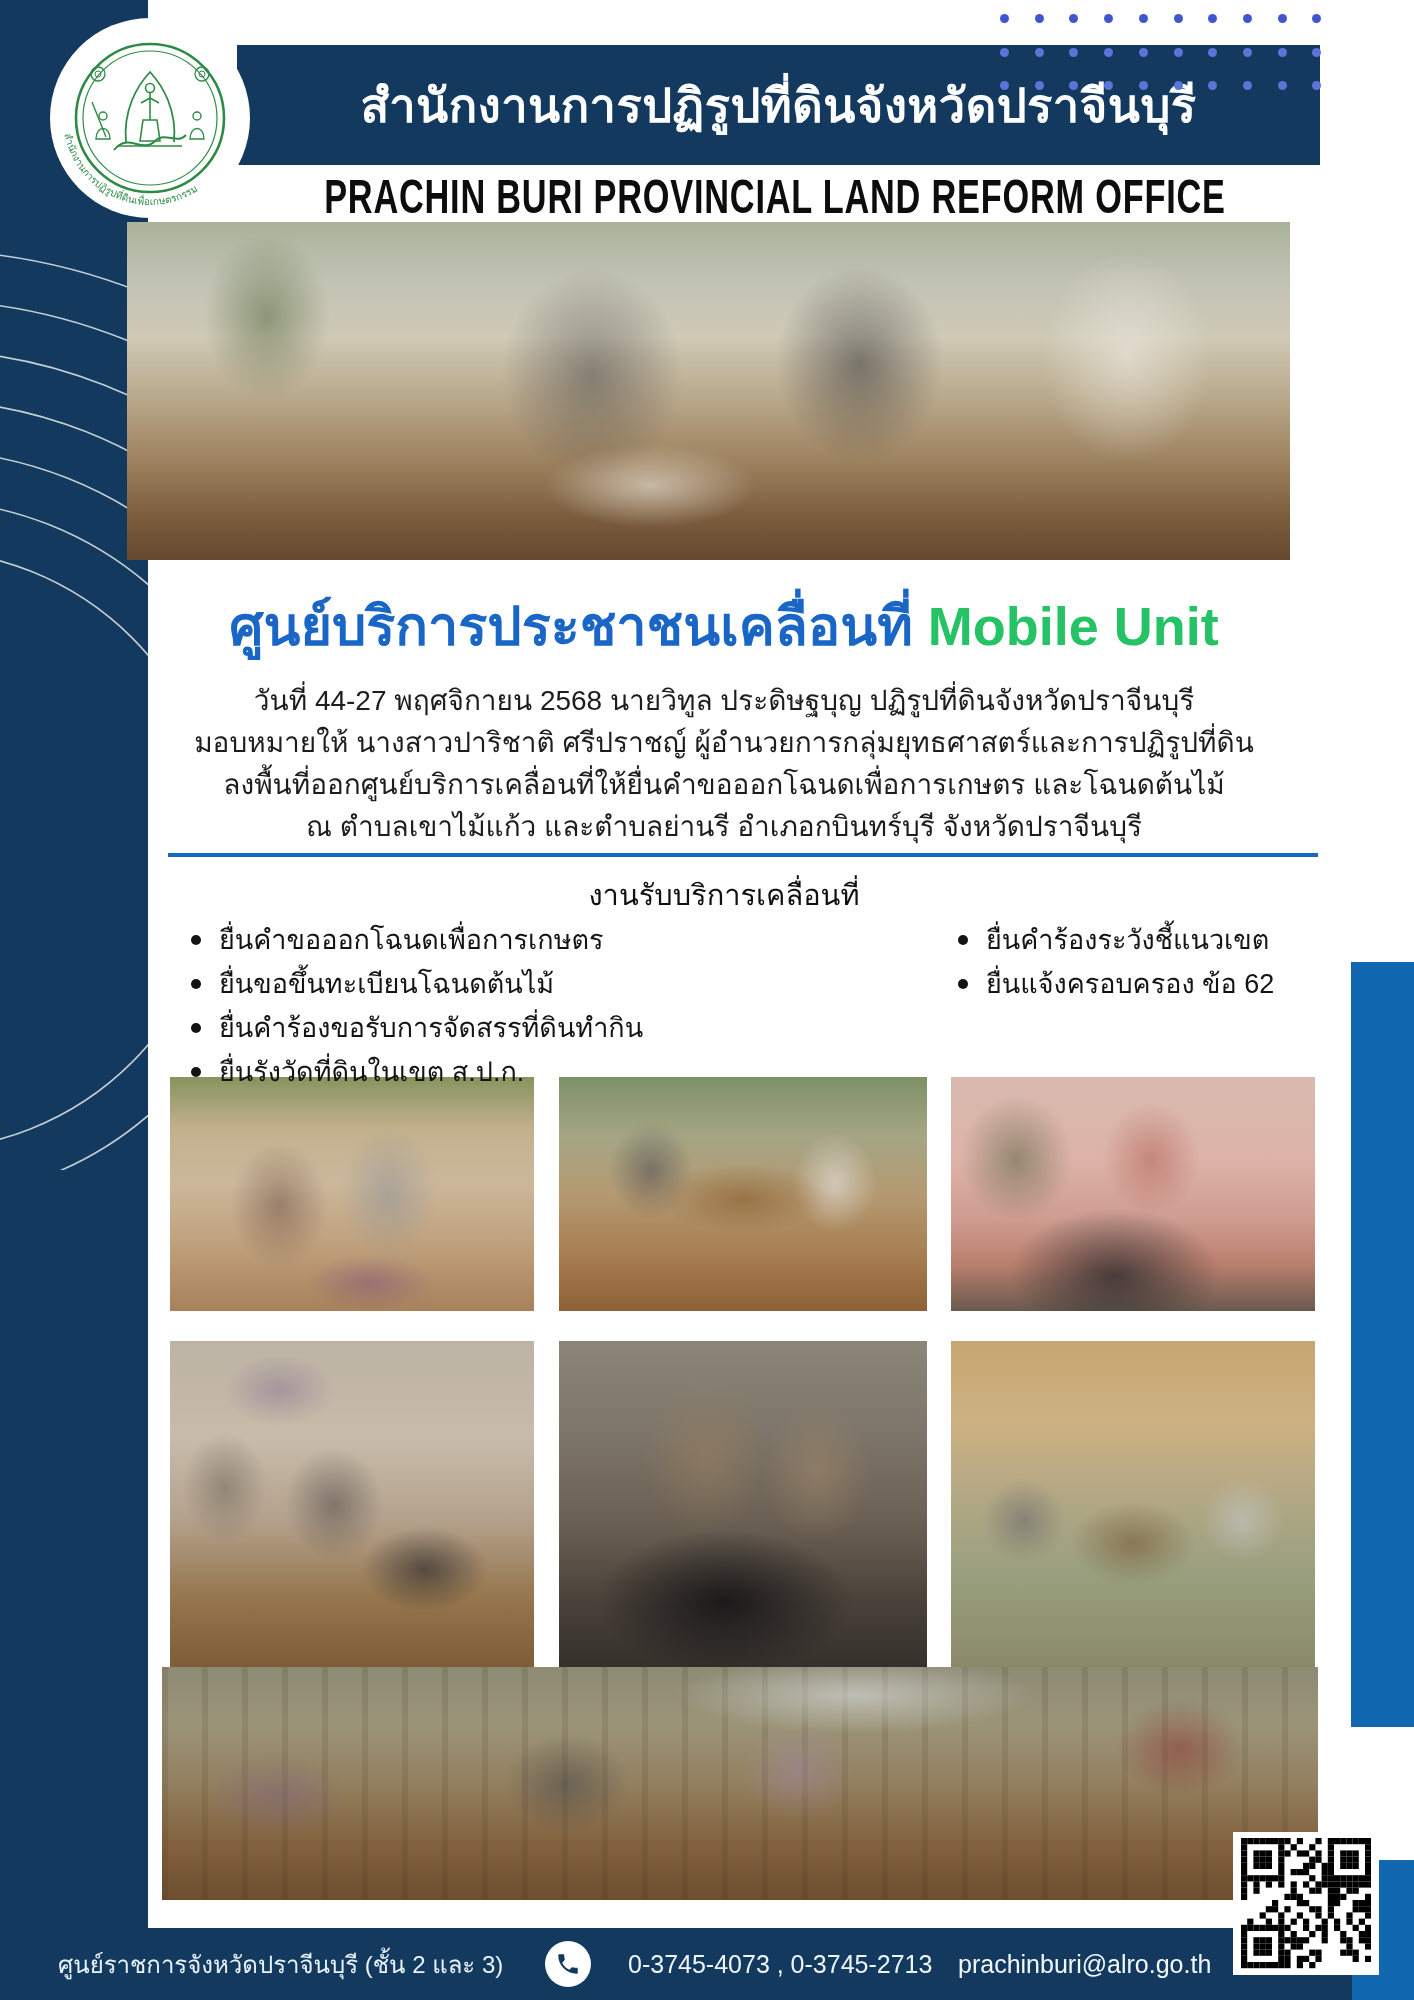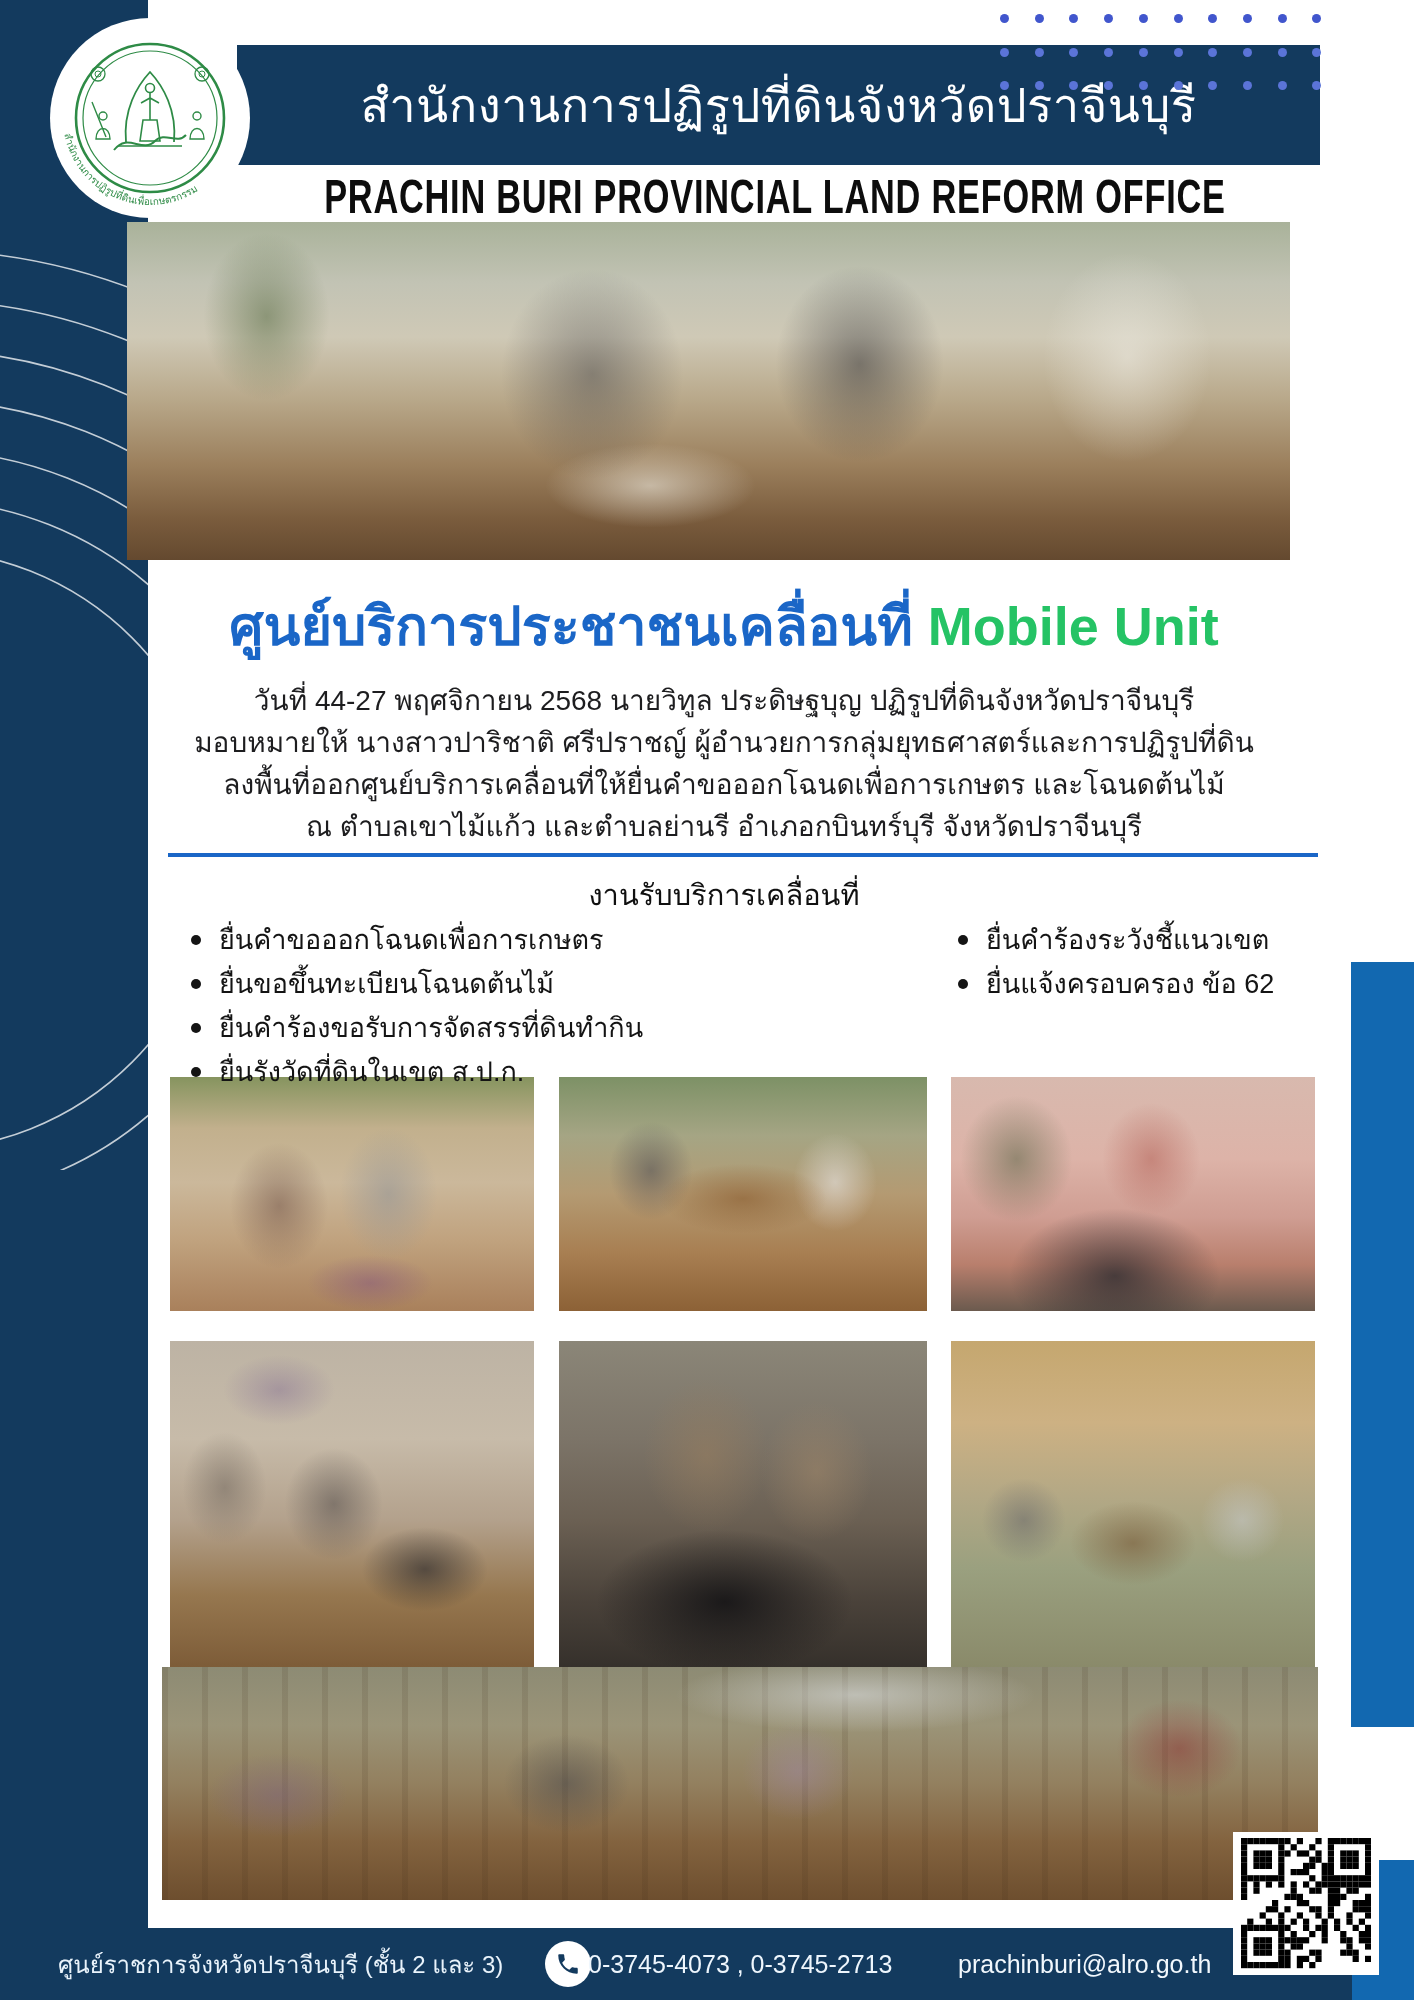--- a/index.html
+++ b/index.html
@@ -10,21 +10,21 @@
   #left-band{position:absolute;left:0;top:0;width:148px;height:2000px;background:#133a5e;}
   #left-band svg{position:absolute;left:0;top:0;clip-path:inset(0 0 830px 0);}
 
   
   #dots{position:absolute;left:1000px;top:14px;width:360px;height:110px;z-index:5;}
   #dots span{position:absolute;width:9px;height:9px;border-radius:50%;background:#4156cd;}
 
   
   #banner{position:absolute;left:237px;top:45px;width:1083px;height:120px;background:#133a5e;
           display:flex;align-items:center;justify-content:center;z-index:2;}
-  #banner .th{color:#ffffff;font-size:47px;font-weight:400;letter-spacing:.5px;white-space:nowrap;}
+  #banner .th{color:#ffffff;font-size:47px;font-weight:700;letter-spacing:.5px;white-space:nowrap;}
   #org-en{position:absolute;left:200px;top:170px;width:1150px;height:52px;display:flex;align-items:center;justify-content:center;}
   #org-en .en{font-size:44px;font-weight:600;color:#0d0d0d;white-space:nowrap;transform:scale(.78,1.1);letter-spacing:1px;}
 
   
   #logo{position:absolute;left:42px;top:10px;width:216px;height:216px;z-index:6;}
 
   
   .ph{position:absolute;overflow:hidden;}
   #photo-main{left:127px;top:222px;width:1163px;height:338px;
     background:linear-gradient(180deg,#a9b29a 0%,#c2c3b4 18%,#cfc9b6 34%,#b9a98b 52%,#9b7f5c 72%,#7a5c3d 88%,#64492f 100%);}
@@ -101,21 +101,21 @@
   #corner-blue{position:absolute;left:1352px;top:1860px;width:62px;height:140px;background:#1268b0;z-index:3;}
 
   
   #qr{position:absolute;left:1233px;top:1832px;width:146px;height:143px;background:#ffffff;z-index:4;
       display:flex;align-items:center;justify-content:center;}
 
   
   #footer{position:absolute;left:0;top:1928px;width:1414px;height:72px;background:#133a5e;z-index:2;}
   #footer .addr{position:absolute;left:58px;top:0;height:72px;display:flex;align-items:center;color:#e9f3fb;font-size:24px;white-space:nowrap;}
   #phone-badge{position:absolute;left:545px;top:13px;width:46px;height:46px;border-radius:50%;background:#ffffff;display:flex;align-items:center;justify-content:center;}
-  #footer .tel{position:absolute;left:588px;top:0;height:72px;display:flex;align-items:center;color:#eef6fd;font-size:25px;white-space:nowrap;}
+  #footer .tel{position:absolute;left:628px;top:0;height:72px;display:flex;align-items:center;color:#eef6fd;font-size:25px;white-space:nowrap;}
   #footer .mail{position:absolute;left:958px;top:0;height:72px;display:flex;align-items:center;color:#f2f8fd;font-size:25px;white-space:nowrap;}
 </style>
 </head>
 <body>
 
 <div id="page">
 
   <div id="left-band">
     <svg width="148" height="2000" viewBox="0 0 148 2000">
       <g fill="none" stroke="rgba(255,255,255,0.75)" stroke-width="1.6">

